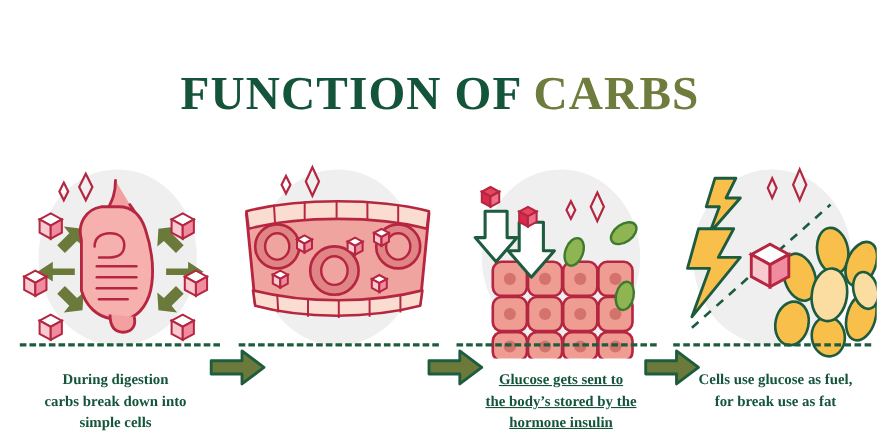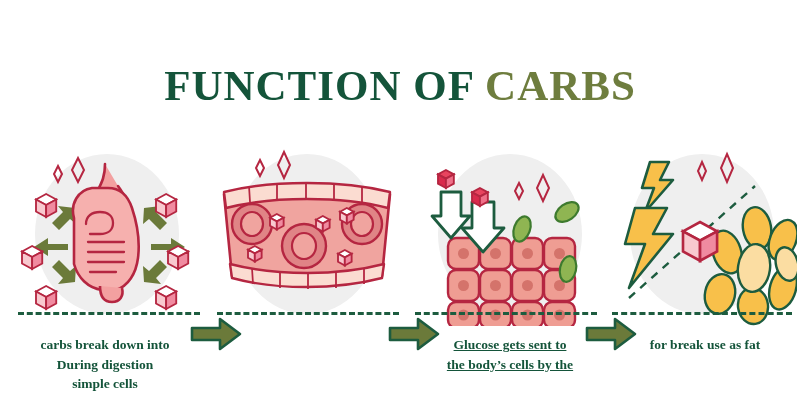--- a/index.html
+++ b/index.html
@@ -318,25 +318,27 @@
         <path d="M2 11 L30 11 L30 2 L50 17 L30 32 L30 23 L2 23 Z" fill="#6b7a3a" stroke="#1d5c3f" stroke-width="2.6" stroke-linejoin="round"></path>
       </svg>
   </div>
   <div class="stepArrow a3">
     <svg viewBox="0 0 52 34">
         <path d="M2 11 L30 11 L30 2 L50 17 L30 32 L30 23 L2 23 Z" fill="#6b7a3a" stroke="#1d5c3f" stroke-width="2.6" stroke-linejoin="round"></path>
       </svg>
   </div>
 
   <div class="caption c1">
+    <div>During digestion</div>
     <div>carbs break down into</div>
-    <div>During digestion</div>
     <div>simple cells</div>
   </div>
   <div class="caption c3">
     <div>Glucose gets sent to</div>
-    <div>the body’s cells by the</div>
+    <div>the body’s stored by the</div>
+    <div>hormone insulin</div>
   </div>
   <div class="caption c4">
+    <div>Cells use glucose as fuel,</div>
     <div>for break use as fat</div>
   </div>
 
 </div>
 
 </body></html>

